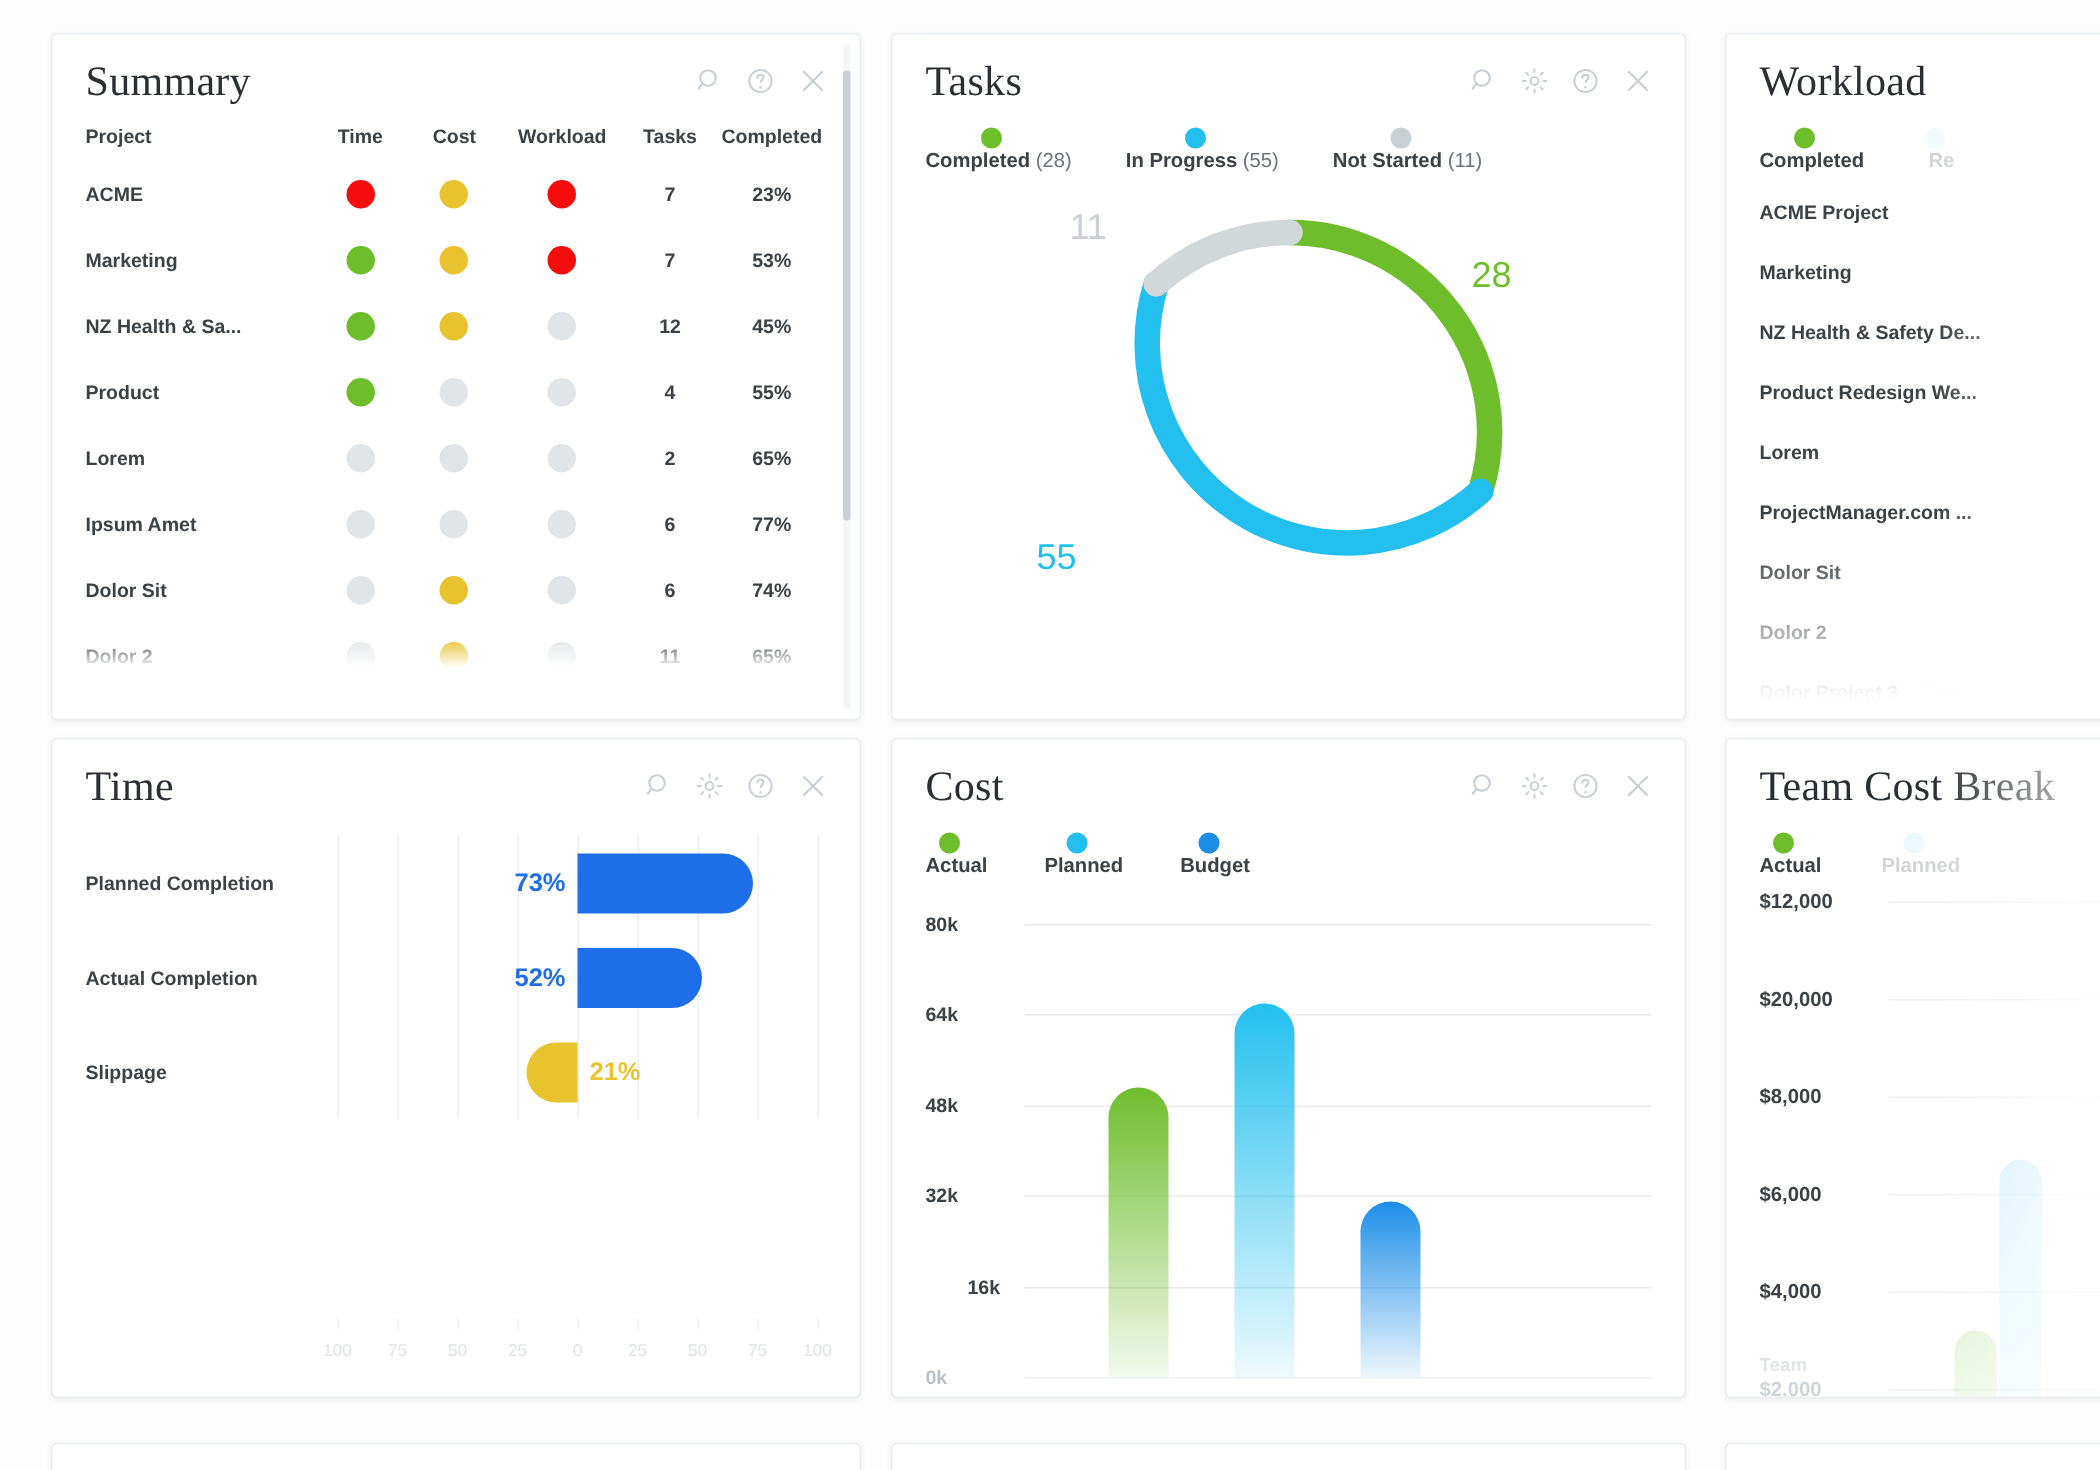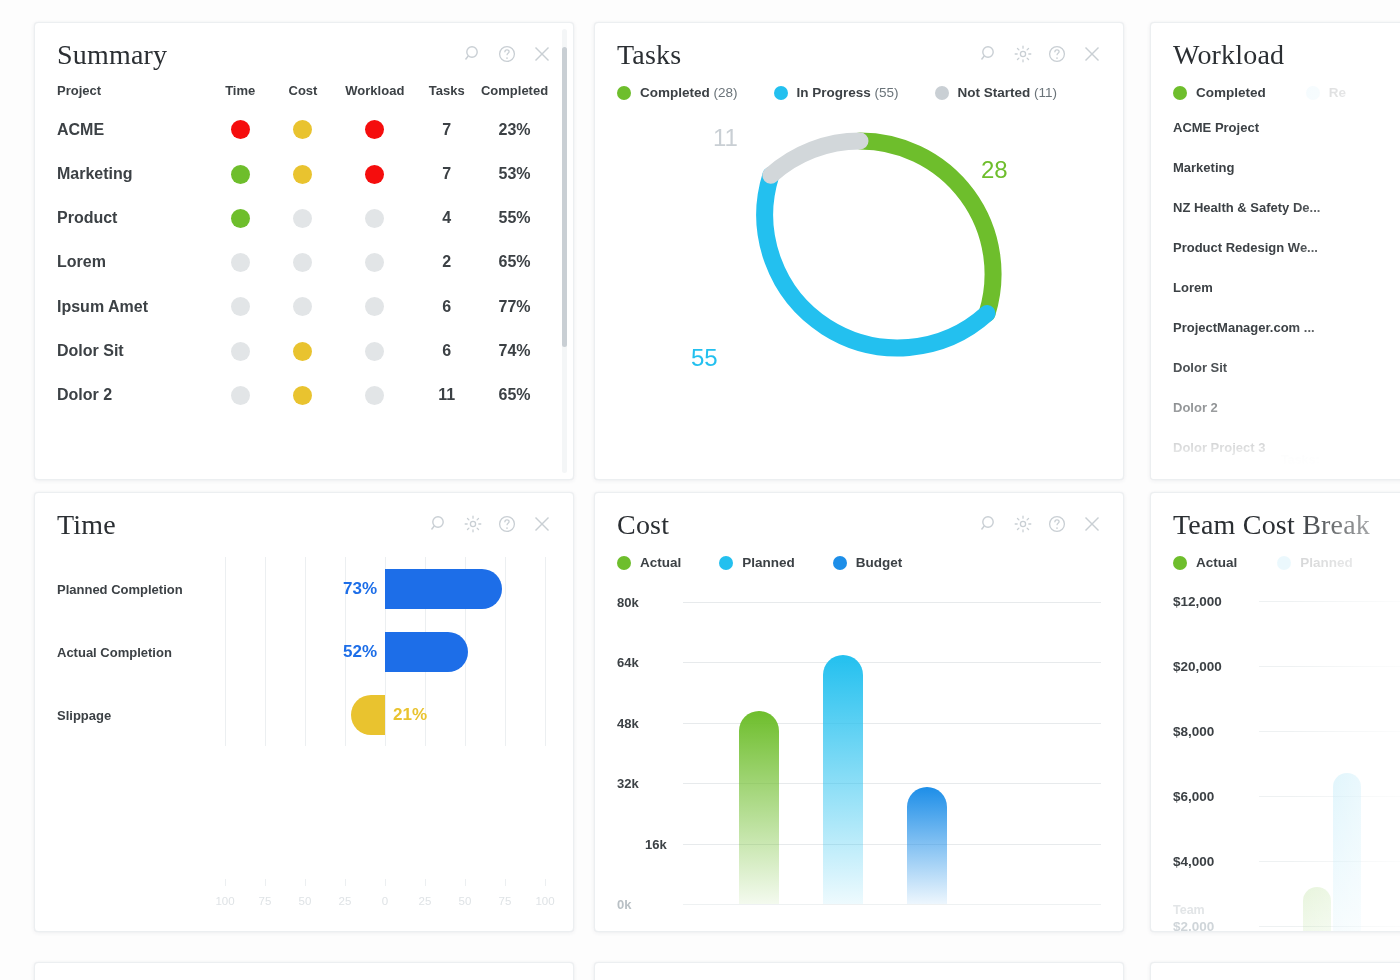--- a/index.html
+++ b/index.html
@@ -35,35 +35,35 @@
   .head-icons {
     position: absolute;
     top: 20px; right: 20px;
     display: flex; align-items: center; gap: 14px;
   }
   .ic { color: #c9cfd4; display: block; cursor: pointer; }
   .ic svg { display: block; }
 
   
   .legend { display: flex; align-items: center; padding: 16px 22px 0 22px; }
-  .lg-item { display: flex; align-items: center; margin-right: 34px; }
+  .lg-item { display: flex; align-items: center; margin-right: 34px; flex-direction: column; }
   .lg-dot { width: 14px; height: 14px; border-radius: 50%; margin-right: 9px; flex: none; }
   .lg-txt { font-size: 13.5px; font-weight: bold; color: #3c4145; white-space: nowrap; }
   .lg-txt .cnt { font-weight: normal; color: #6a7379; }
 
   
   .sum-body { position: relative; padding: 0 22px; margin-top: 14px; height: 368px; overflow: hidden; }
   table.sum { width: 100%; border-collapse: collapse; table-layout: fixed; }
   table.sum th {
     font-size: 13px; font-weight: bold; color: #3c4145;
     text-align: left; padding: 0 0 22px 0;
   }
   table.sum th.c, table.sum td.c { text-align: center; }
   table.sum td {
-    font-size: 16px; color: #3c4145; font-weight: bold;
+    font-size: 13px; color: #3c4145; font-weight: bold;
     padding: 0 0 25px 0; white-space: nowrap;
   }
   table.sum td.num { font-weight: bold; }
   .dot { width: 19px; height: 19px; border-radius: 50%; display: inline-block; vertical-align: middle; }
   .dot.red   { background: #f50d0d; }
   .dot.amber { background: #e9c32f; }
   .dot.green { background: #6ebe2c; }
   .dot.grey  { background: #e2e5e7; }
   .scrollbar {
     position: absolute; top: 6px; right: 6px; width: 5px; bottom: 6px;
@@ -178,20 +178,28 @@
               <td class="c num">7</td>
               <td class="c num">23%</td>
             </tr>
             <tr>
               <td>Marketing</td>
               <td class="c"><span class="dot green"></span></td>
               <td class="c"><span class="dot amber"></span></td>
               <td class="c"><span class="dot red"></span></td>
               <td class="c num">7</td>
               <td class="c num">53%</td>
+            </tr>
+            <tr>
+              <td>NZ Health &amp; Sa...</td>
+              <td class="c"><span class="dot green"></span></td>
+              <td class="c"><span class="dot amber"></span></td>
+              <td class="c"><span class="dot grey"></span></td>
+              <td class="c num">12</td>
+              <td class="c num">45%</td>
             </tr>
             <tr>
               <td>Product</td>
               <td class="c"><span class="dot green"></span></td>
               <td class="c"><span class="dot grey"></span></td>
               <td class="c"><span class="dot grey"></span></td>
               <td class="c num">4</td>
               <td class="c num">55%</td>
             </tr>
             <tr>

